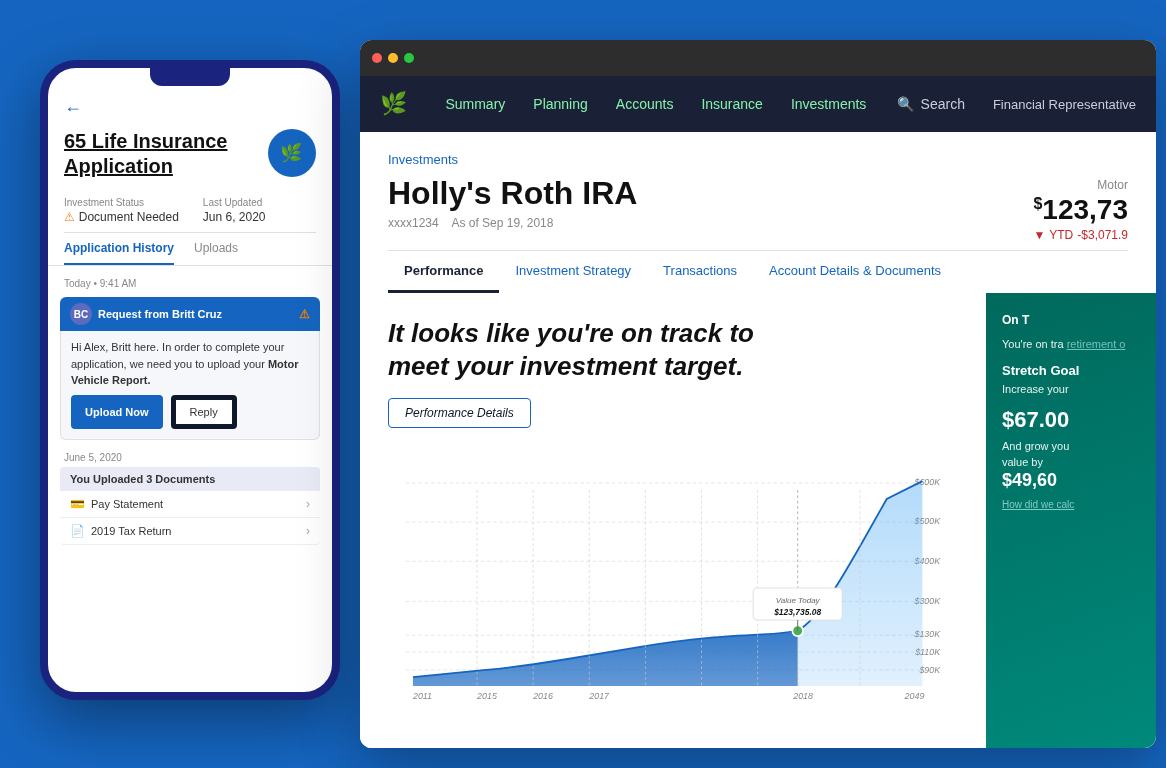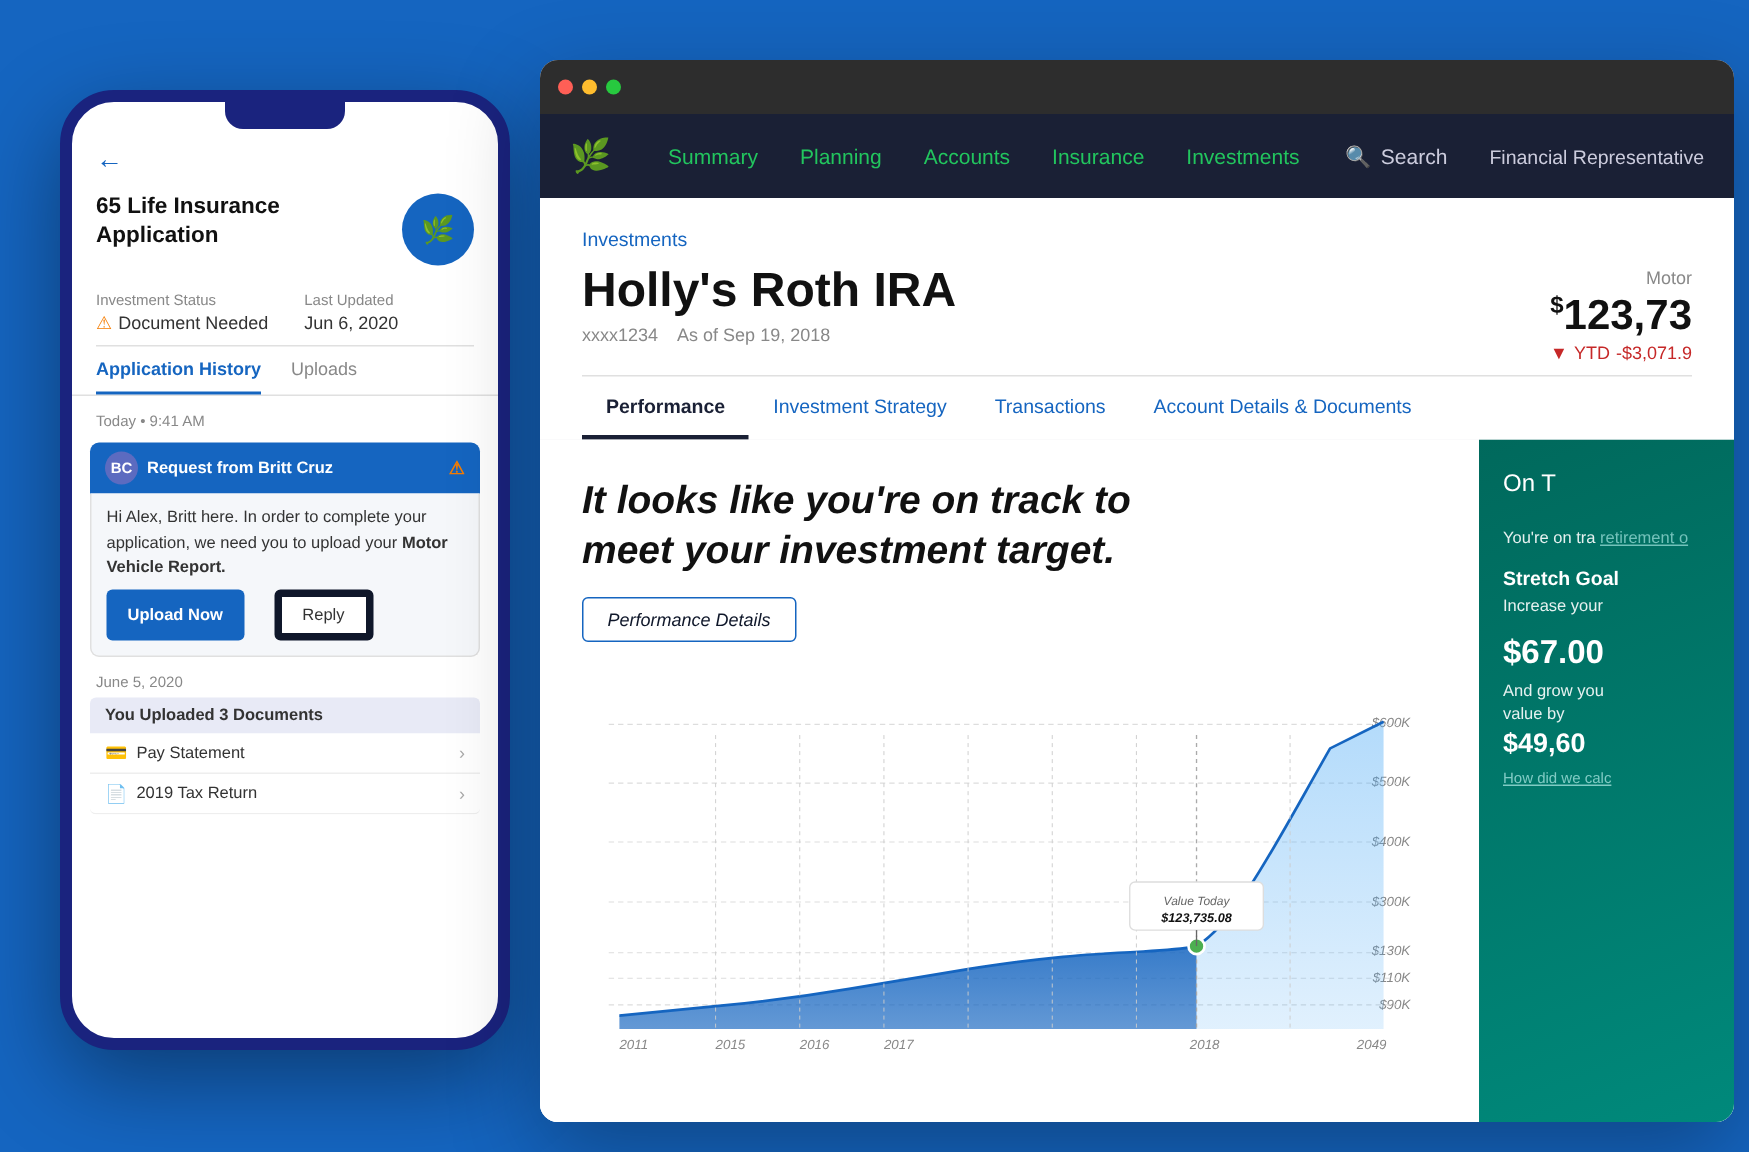--- a/index.html
+++ b/index.html
@@ -53,25 +53,26 @@
       font-size: 18px;
       cursor: pointer;
     }
     .phone-title-section {
       padding: 6px 16px 12px;
       display: flex;
       align-items: flex-start;
       justify-content: space-between;
     }
     .phone-title {
-      font-size: 15px;
+      font-size: 20px;
       font-weight: 700;
       color: #111;
       line-height: 1.25;
       max-width: 180px;
+      text-decoration: underline;
     }
     .phone-avatar {
       width: 48px;
       height: 48px;
       background: #1565c0;
       border-radius: 50%;
       display: flex;
       align-items: center;
       justify-content: center;
       color: white;
@@ -168,21 +169,21 @@
       font-size: 11px;
       color: #333;
       line-height: 1.5;
       border-radius: 0 0 6px 6px;
       border: 1px solid #e0e0e0;
       border-top: none;
     }
     .message-body strong { font-weight: 700; }
     .action-btns {
       display: flex;
-      gap: 20px;
+      gap: 8px;
       padding: 6px 0 2px;
     }
     .btn-upload {
       background: #1565c0;
       color: white;
       border: none;
       border-radius: 4px;
       padding: 6px 14px;
       font-size: 11px;
       font-weight: 600;
@@ -268,21 +269,21 @@
       padding: 0 20px;
       gap: 0;
       flex-shrink: 0;
     }
     .nav-logo {
       color: white;
       font-size: 22px;
       margin-right: 24px;
     }
     .nav-item {
-      color: #22c55e;
+      color: #86efac;
       font-size: 14px;
       padding: 0 14px;
       height: 56px;
       display: flex;
       align-items: center;
       cursor: pointer;
       white-space: nowrap;
     }
     .nav-spacer { flex: 1; }
     .nav-search {
@@ -427,24 +428,24 @@
     
     .on-track-panel {
       width: 170px;
       background: linear-gradient(160deg, #00695c, #00897b);
       color: white;
       padding: 20px 16px;
       flex-shrink: 0;
       overflow: hidden;
     }
     .on-track-title {
-      font-size: 16px;
-      font-weight: 400;
+      font-size: 12px;
+      font-weight: 700;
       line-height: 1.2;
-      margin-bottom: 20px;
+      margin-bottom: 10px;
     }
     .on-track-body {
       font-size: 11px;
       line-height: 1.4;
       margin-bottom: 10px;
       opacity: 0.9;
     }
     .on-track-link {
       color: #80cbc4;
       font-size: 11px;

